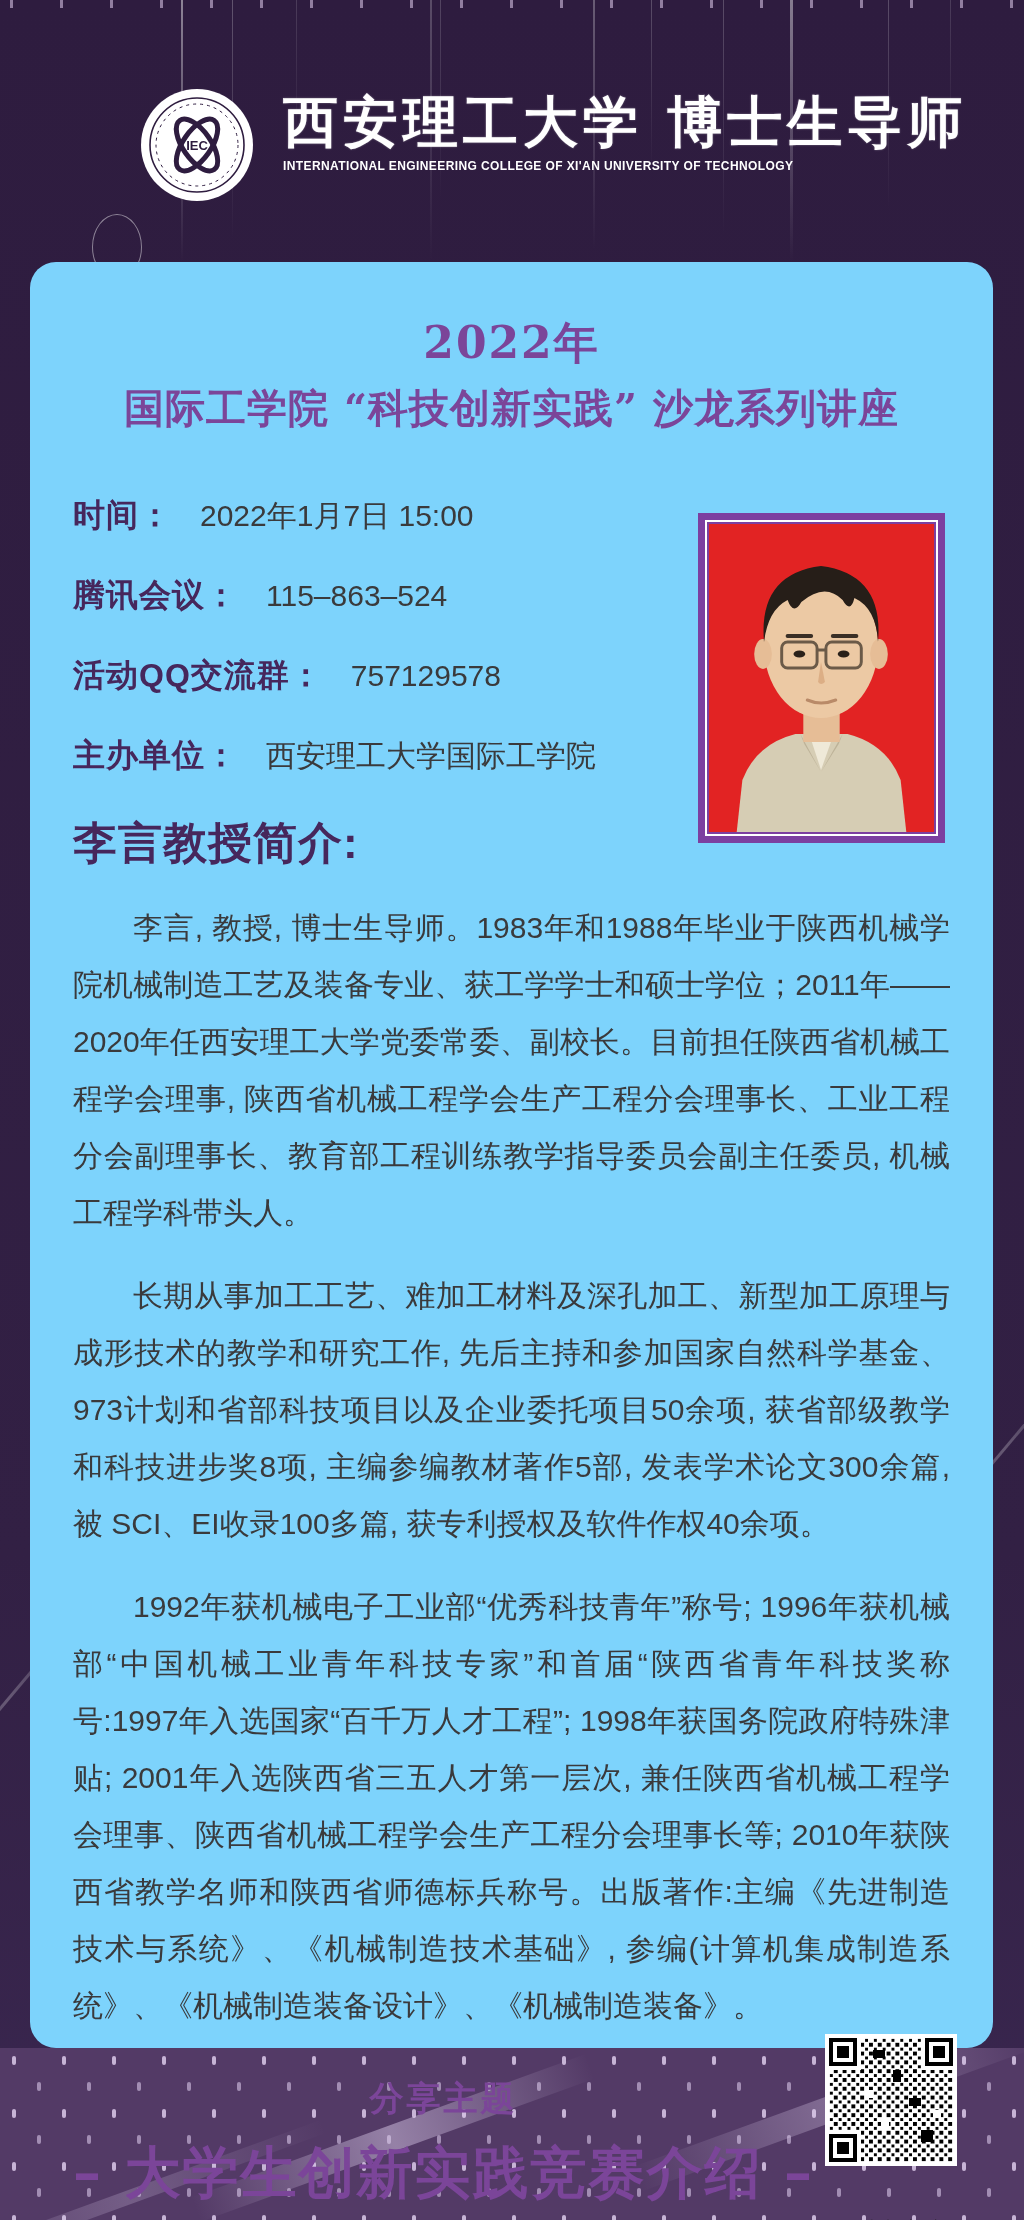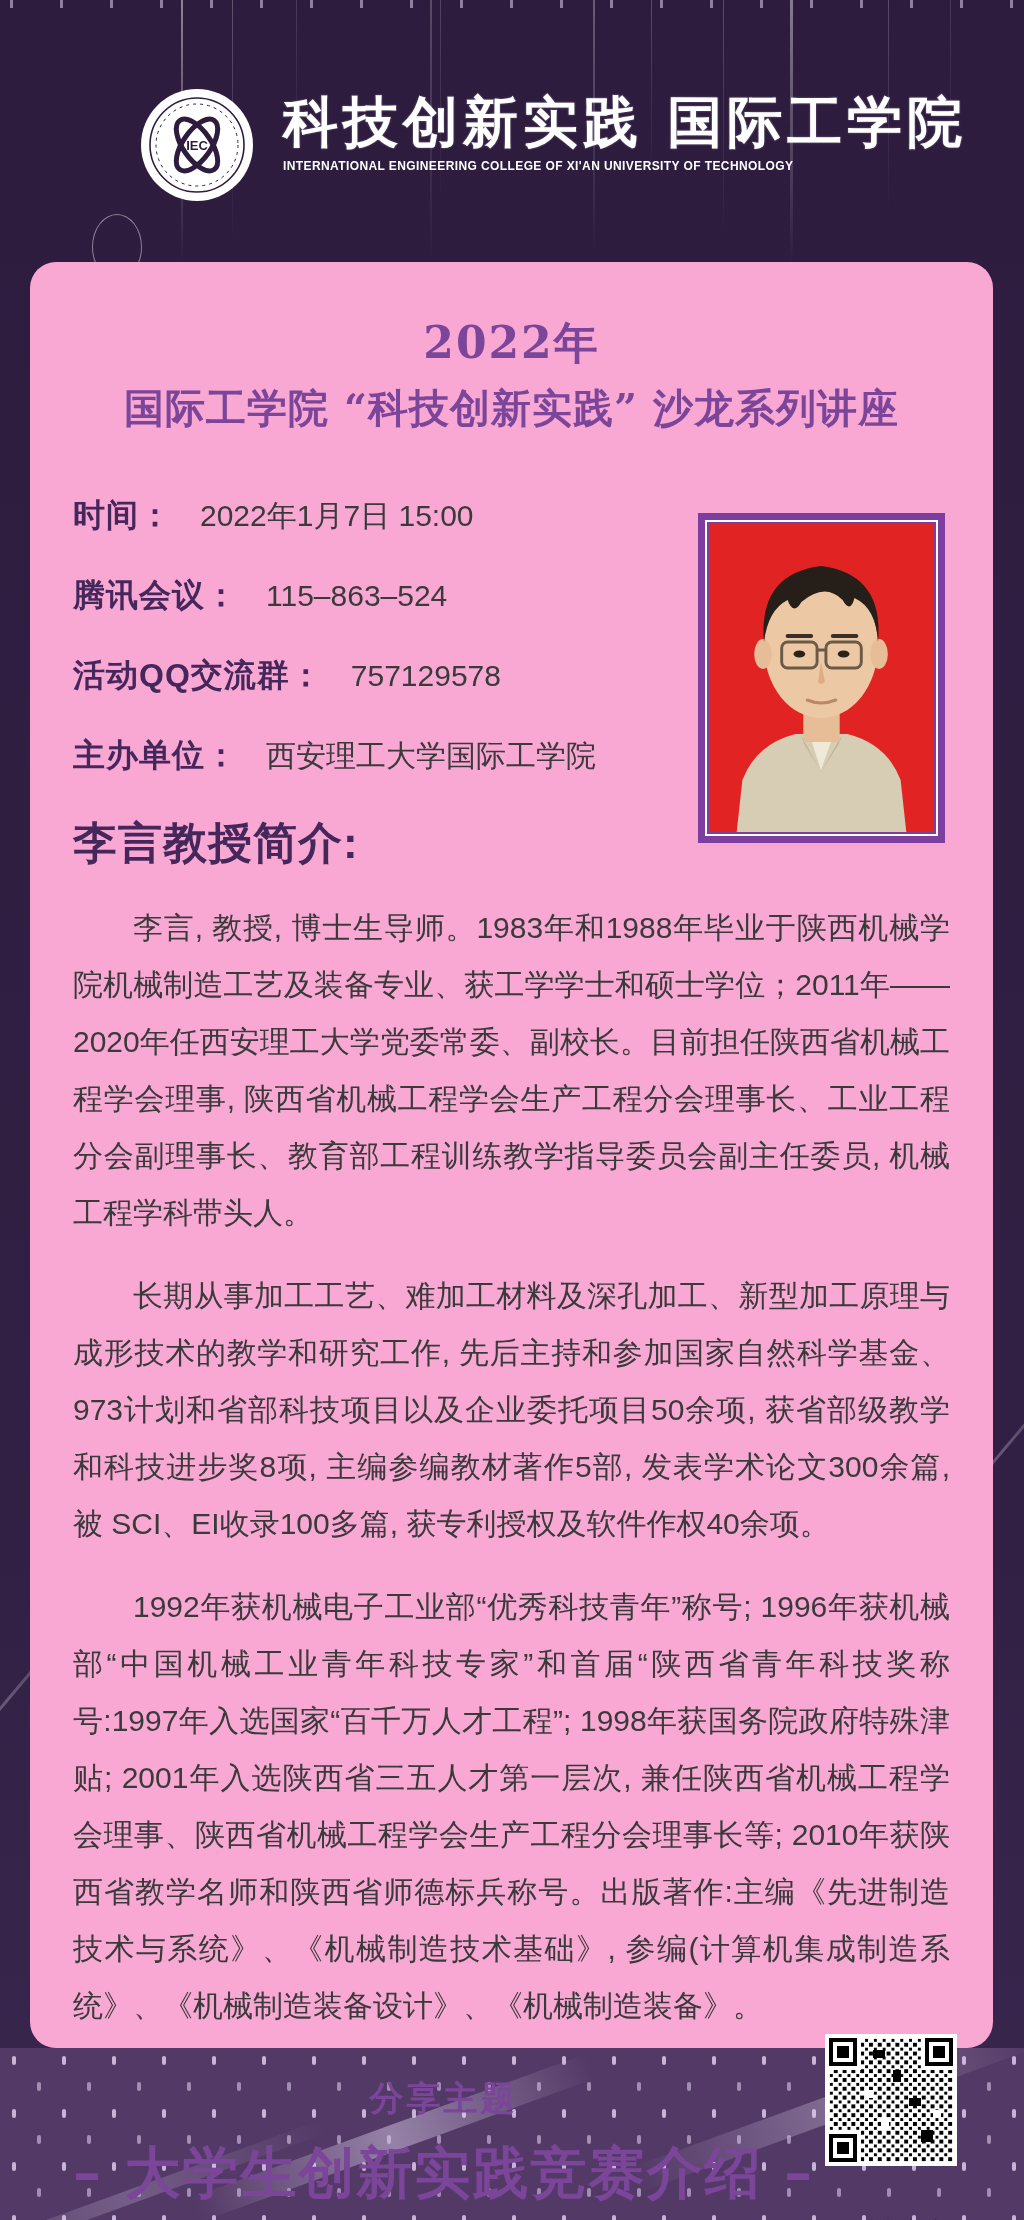--- a/index.html
+++ b/index.html
@@ -13,21 +13,21 @@
   .streak{position:absolute;top:0;background:linear-gradient(180deg,rgba(255,255,255,.7),rgba(255,255,255,0));}
   .top-ticks{position:absolute;top:0;left:0;z-index:1;}
   .logo{position:absolute;left:140px;top:88px;width:114px;height:114px;}
   .hdr-text{position:absolute;left:283px;top:92px;width:700px;color:#fff;}
   .hdr-cn{font-family:"DejaVu Serif",serif;font-weight:bold;font-size:55px;letter-spacing:5px;white-space:nowrap;line-height:1.1;text-shadow:0 0 2px rgba(255,255,255,.4);}
   .hdr-en{font-size:12px;font-weight:bold;letter-spacing:.4px;margin-top:6px;white-space:nowrap;}
   .deco-ring{position:absolute;left:92px;top:214px;width:48px;height:64px;border:1px solid rgba(255,255,255,.45);border-radius:50%;z-index:1;}
   
   .card{
     position:absolute;left:30px;top:262px;width:963px;height:1786px;z-index:2;
-    background:#f9a8d4;border-radius:26px;box-sizing:border-box;padding:52px 43px 0 43px;
+    background:#7dd3fc;border-radius:26px;box-sizing:border-box;padding:52px 43px 0 43px;
   }
   .title-year{margin:0;text-align:center;font-family:"DejaVu Serif",serif;font-weight:bold;
     font-size:44px;color:#7b4599;letter-spacing:2px;}
   .title-main{margin:8px 0 0 0;text-align:center;font-family:"DejaVu Serif",serif;font-weight:bold;
     font-size:40px;color:#7b4599;letter-spacing:1px;white-space:nowrap;}
   .details{margin-top:58px;width:600px;}
   .detail-row{display:flex;align-items:baseline;margin-bottom:36px;}
   .detail-label{font-size:32px;font-weight:bold;color:#46275c;letter-spacing:1px;white-space:nowrap;}
   .detail-value{font-size:30px;color:#3a3a3c;margin-left:28px;white-space:nowrap;}
   .photo-frame{
@@ -83,21 +83,21 @@
   <svg class="logo" viewBox="0 0 114 114">
     <circle cx="57" cy="57" r="56" fill="#ffffff"></circle>
     <circle cx="57" cy="57" r="47" fill="none" stroke="#2e1c3f" stroke-width="1.6"></circle>
     <circle cx="57" cy="57" r="41" fill="none" stroke="#2e1c3f" stroke-width="1" stroke-dasharray="3 4"></circle>
     <ellipse cx="57" cy="57" rx="30" ry="14" fill="none" stroke="#2e1c3f" stroke-width="5" transform="rotate(55 57 57)"></ellipse>
     <ellipse cx="57" cy="57" rx="30" ry="14" fill="none" stroke="#2e1c3f" stroke-width="5" transform="rotate(-55 57 57)"></ellipse>
     <text x="57" y="62" text-anchor="middle" font-size="13" font-weight="bold" fill="#2e1c3f" font-family="Liberation Sans, sans-serif">IEC</text>
   </svg>
 
   <div class="hdr-text">
-    <div class="hdr-cn">科技创新实践 国际工学院</div>
+    <div class="hdr-cn">西安理工大学 博士生导师</div>
     <div class="hdr-en">INTERNATIONAL ENGINEERING COLLEGE OF  XI'AN UNIVERSITY OF TECHNOLOGY</div>
   </div>
 </div>
 <div class="deco-ring"></div>
 
 <div class="card">
   <h1 class="title-year">2022年</h1>
   <h2 class="title-main">国际工学院 “科技创新实践” 沙龙系列讲座</h2>
 
   <div class="details">

